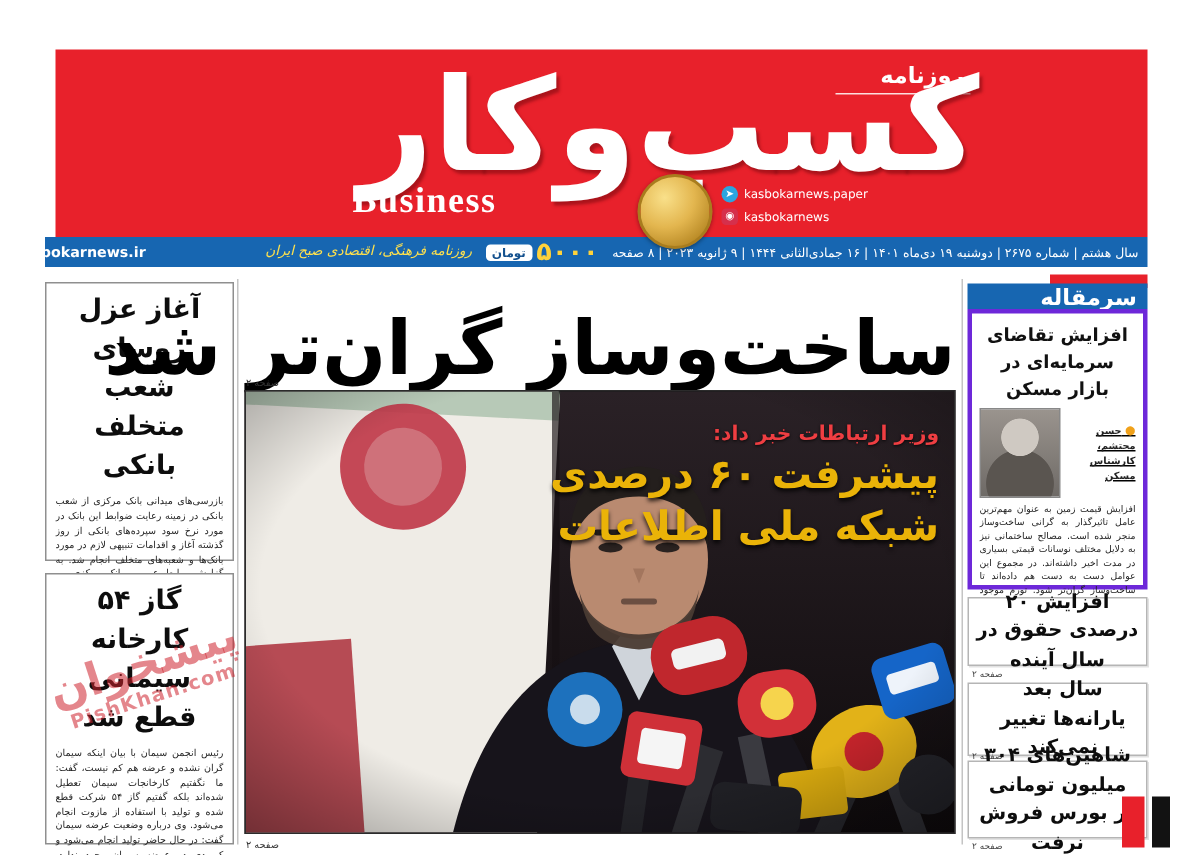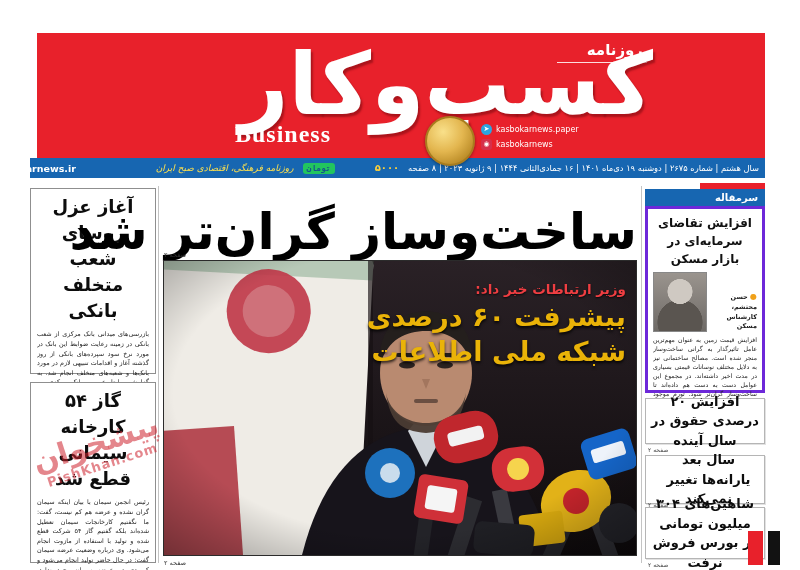--- a/index.html
+++ b/index.html
@@ -25,22 +25,22 @@
   .s-tg{background:#2ca5e0;}
   .s-ig{background:#d62f4b;border-radius:3px;}
   .s-handle{color:#fff;font-size:8px;}
 
   
   .infobar{position:absolute;left:30px;top:158px;width:735px;height:20px;background:#1766b1;
            display:flex;align-items:center;direction:rtl;color:#fff;font-size:8.5px;gap:9px;
            padding:0 6px;box-sizing:border-box;white-space:nowrap;}
   .issue-info{font-size:8.3px;}
   .price{display:flex;align-items:center;gap:3px;direction:rtl;}
-  .price-num{color:#ffd23a;font-weight:bold;font-size:10px;line-height:1;margin-left:37px;}
-  .price-unit{background:#22c55e;color:#14518e;font-weight:bold;font-size:8px;border-radius:3px;padding:1px 4px;font-family:Liberation Mono, monospace;}
+  .price-num{color:#ffd23a;font-weight:bold;font-size:17px;line-height:1;}
+  .price-unit{background:#ffffff;color:#14518e;font-weight:bold;font-size:8px;border-radius:3px;padding:1px 4px;}
   .slogan{color:#ffe14d;font-size:9px;font-style:italic;font-weight:normal;}
   .sms{font-size:8.5px;margin-top:47px;}
   .website{direction:ltr;font-weight:bold;font-size:9.5px;}
 
   
   .vrule{position:absolute;top:186px;width:1px;height:377px;background:#c4c4c4;}
 
   
   .story-box{position:absolute;left:30px;width:126px;border:1px solid #8f8f8f;background:#fff;
              box-sizing:border-box;padding:5px 6px 3px;}
@@ -62,26 +62,26 @@
          box-sizing:border-box;overflow:hidden;background:#171114;}
   .photo svg{display:block;}
   .ph-kicker{position:absolute;right:10px;top:20px;color:#ef3e42;font-weight:bold;font-size:13.5px;
              text-shadow:0 1px 2px rgba(0,0,0,.8);}
   .ph-headline{position:absolute;right:10px;top:38px;text-align:right;color:#eab308;font-weight:bold;
                font-size:27px;line-height:1.3;text-shadow:0 2px 3px rgba(0,0,0,.8);}
 
   
   .ed-tab{position:absolute;left:700px;top:183px;width:65px;height:9px;background:#e8212b;}
   .ed-label{position:absolute;left:645px;top:189px;width:120px;height:17px;background:#1766b1;
-            color:#fff;font-weight:bold;font-size:10px;display:flex;align-items:center;
+            color:#fff;font-weight:bold;font-size:15px;display:flex;align-items:center;
             justify-content:flex-start;padding:0 7px;box-sizing:border-box;}
   .ed-box{position:absolute;left:645px;top:206px;width:120px;height:187px;border:3px solid #6d28d9;
           box-sizing:border-box;padding:5px 5px 3px;background:#fff;}
   .ed-title{font-weight:bold;font-size:12px;line-height:1.5;text-align:center;color:#111;margin-bottom:4px;}
-  .ed-top{display:flex;direction:rtl;gap:7px;align-items:flex-end;}
+  .ed-top{display:flex;direction:rtl;gap:7px;align-items:center;text-decoration:underline;}
   .ed-byline{font-size:6.5px;font-weight:bold;color:#222;line-height:1.5;flex:1;}
   .ed-byline .dot{color:#f0a11a;font-size:8px;}
   .ed-portrait{width:52px;height:58px;border:1px solid #888;flex:0 0 auto;
      background:
        radial-gradient(circle at 50% 32%,#cfc9c2 0 26%,transparent 27%),
        radial-gradient(circle at 50% 85%,#5a5550 0 40%,transparent 41%),
        linear-gradient(#9a948e,#6e6a66);}
   .ed-body{font-size:6.2px;line-height:9px;text-align:justify;color:#222;overflow:hidden;height:84px;margin-top:3px;}
   .ed-more{color:#d42b33;font-weight:bold;font-size:8px;text-align:center;margin-top:3px;}
 

